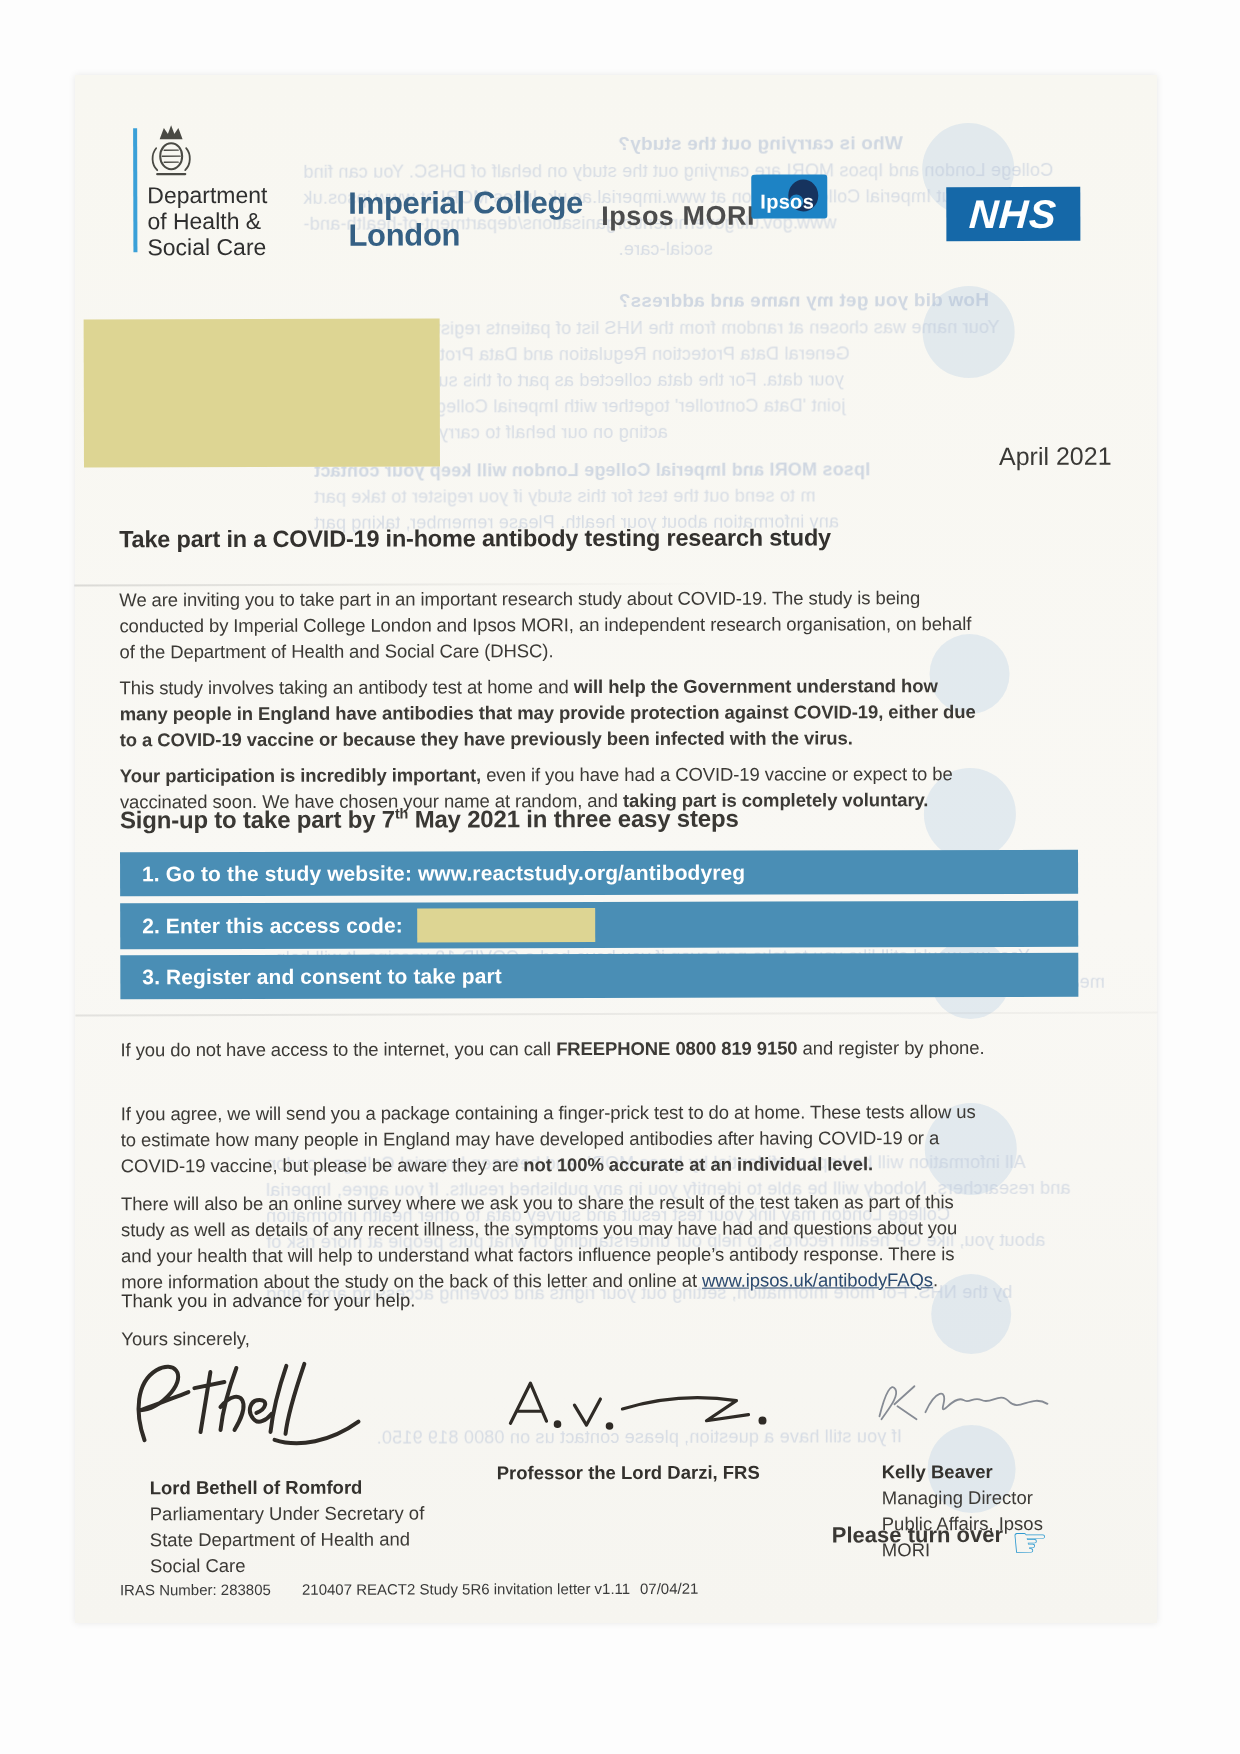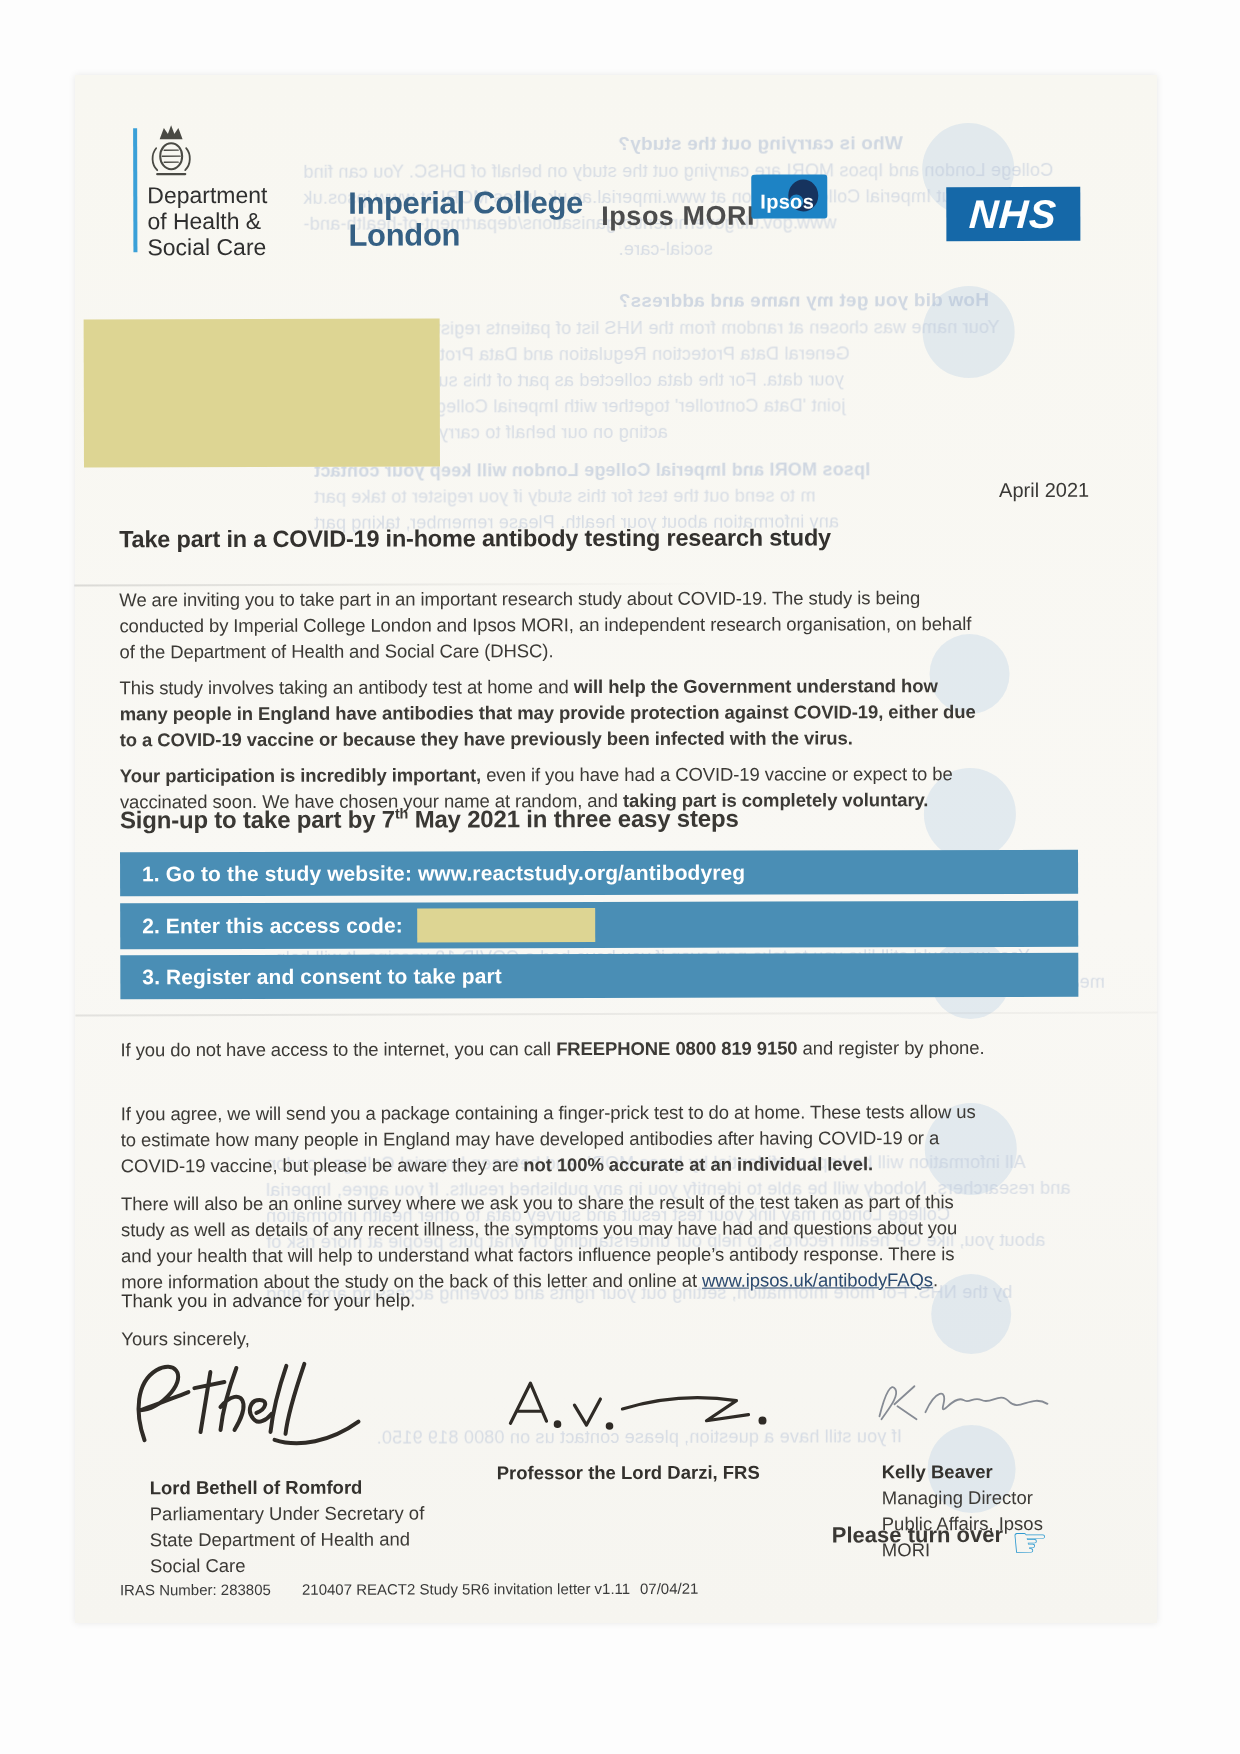--- a/index.html
+++ b/index.html
@@ -42,21 +42,21 @@
   .ipsos-word{position:absolute;left:528px;top:126px;font-size:27px;font-weight:600;color:#4c4c4c;letter-spacing:.5px;}
   .ipsos-square{position:absolute;left:678px;top:100px;width:76px;height:44px;background:#1d83c5;border-radius:3px;overflow:hidden;}
   .ipsos-blob{position:absolute;right:9px;top:5px;width:30px;height:32px;background:#16335e;border-radius:50%;}
   .ipsos-blob-notch{position:absolute;right:24px;top:20px;width:14px;height:14px;background:#1d83c5;border-radius:50%;}
   .ipsos-square .ipsos-txt{position:absolute;left:9px;bottom:5px;color:#fff;font-size:20px;font-weight:600;letter-spacing:.3px;}
   .nhs{position:absolute;left:873px;top:113px;width:134px;height:54px;background:var(--nhs-blue);
     display:flex;align-items:center;justify-content:center;}
   .nhs span{color:#fff;font-style:italic;font-weight:700;font-size:40px;letter-spacing:1px;transform:skewX(-4deg);}
   
   .addr-redaction{position:absolute;left:10px;top:243px;width:356px;height:148px;background:var(--redaction-khaki);}
-  .date{position:absolute;left:925px;top:405px;font-size:20px;color:#3a3936;}
+  .date{position:absolute;left:925px;top:368px;font-size:25px;color:#3a3936;}
   
   .tcol{position:absolute;left:45px;width:865px;font-size:18.5px;line-height:26px;color:var(--ink);letter-spacing:-.1px;}
   h1.title{position:absolute;left:45px;top:450px;margin:0;font-size:23.5px;color:#33312e;letter-spacing:-.2px;}
   .p1{top:492px;} .p2{top:580px;font-weight:400;} .p3{top:668px;}
   h2.signup{position:absolute;left:45px;top:730px;margin:0;font-size:24px;color:#3a3834;letter-spacing:-.2px;}
   sup{font-size:60%;vertical-align:super;margin-top:40px;}
   .banner{position:absolute;left:45px;width:958px;background:var(--banner-blue);
     display:flex;align-items:center;color:#fff;font-weight:700;font-size:21px;padding-left:22px;box-sizing:border-box;letter-spacing:.1px;}
   .banner.b1{top:776px;height:44px;}
   .banner.b2{top:827px;height:46px;}

